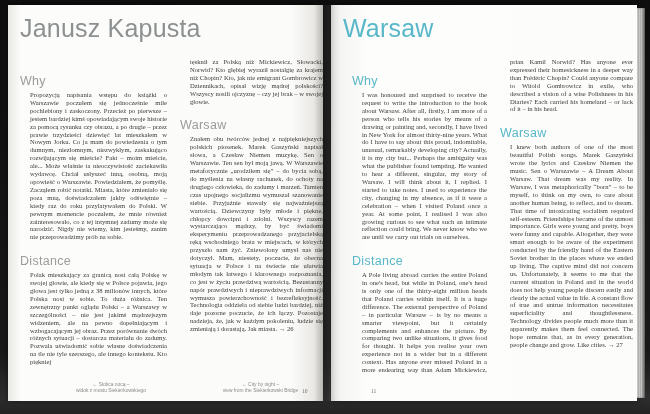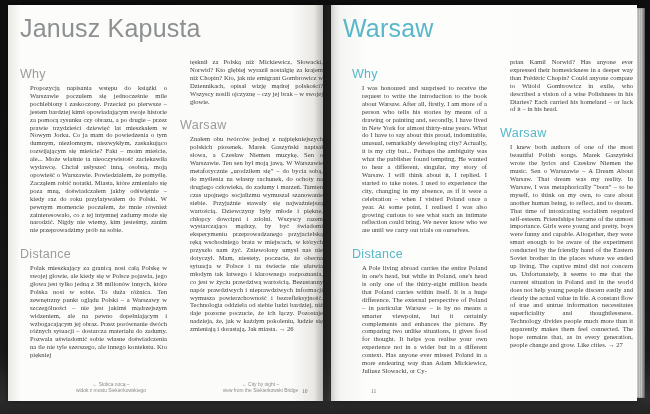--- a/index.html
+++ b/index.html
@@ -46,21 +46,21 @@
     content:""; position:absolute; left:50%; top:3.2px; transform:translateX(-50%);
     width:3.6px; height:3.6px; border-radius:50%; background:#2fb3c9;
   }
   .col { position:absolute; top:53px; bottom:26px; overflow:hidden; }
   .col-l1 { left:12px;  width:147px; }
   .col-l2 { left:172px; width:143px; }
   .col-r1 { left:21px;  width:135px; }
   .col-r2 { left:169px; width:133px; }
   .sec {
     font-weight:normal; font-size:12.5px; letter-spacing:.3px;
-    color:#9b9b99; margin:9px 0 3px 0; line-height:14px;
+    color:#9b9b99; margin:16px 0 3px 0; line-height:14px;
   }
   .page-right .sec { color:#58b7c8; }
   .sec-gap { margin-top:13px; }
   .body {
     font-family:"Liberation Serif", serif;
     font-size:6.6px; line-height:7.9px; color:#3e3a37;
     text-align:justify; margin-left:10px;
     hyphens:auto; -webkit-hyphens:auto;
   }
   .caption {

